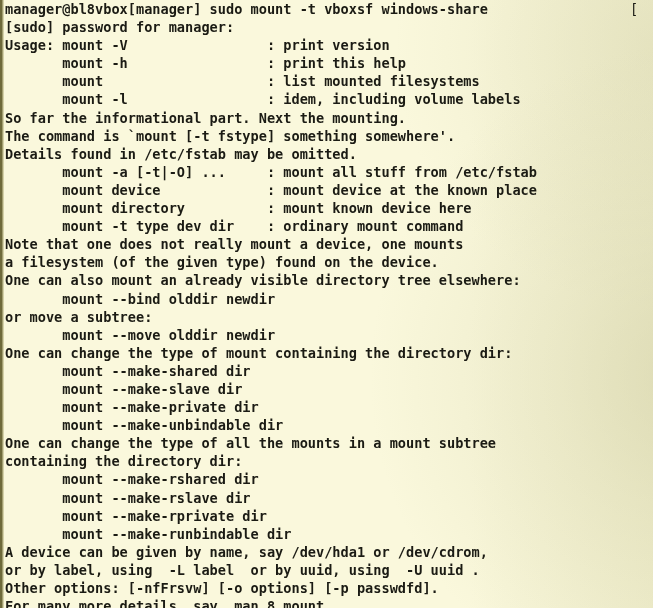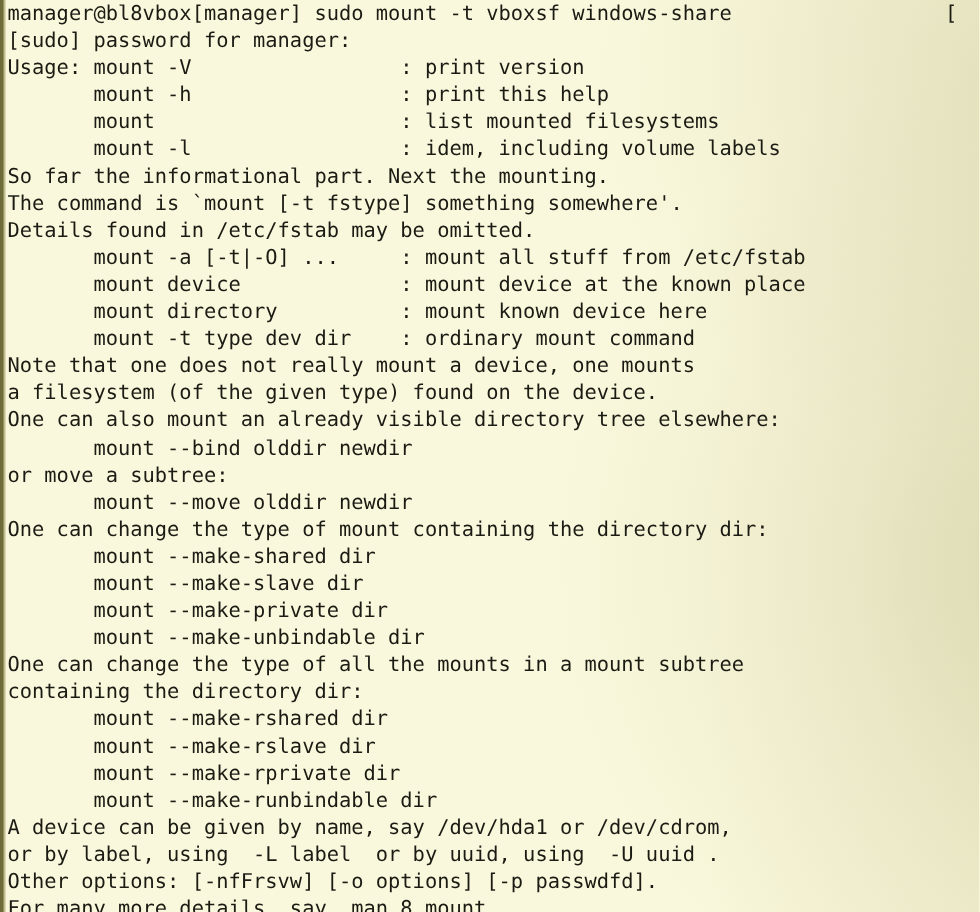--- a/index.html
+++ b/index.html
@@ -46,20 +46,21 @@
     font-size: 13.6px;
     line-height: 18.1px;
     letter-spacing: 0px;
     color: #1b1b14;
     white-space: pre;
     -webkit-font-smoothing: none;
   }
   .term-line {
     height: 18.1px;
     white-space: pre;
+    font-weight: bold;
   }
 </style>
 </head>
 <body>
 
 <div id="terminal-window">
 
   <div id="left-border"></div>
 
   <div id="terminal-output"><div class="term-line">manager@bl8vbox[manager] sudo mount -t vboxsf windows-share</div><div class="term-line">[sudo] password for manager:</div><div class="term-line">Usage: mount -V                 : print version</div><div class="term-line">       mount -h                 : print this help</div><div class="term-line">       mount                    : list mounted filesystems</div><div class="term-line">       mount -l                 : idem, including volume labels</div><div class="term-line">So far the informational part. Next the mounting.</div><div class="term-line">The command is `mount [-t fstype] something somewhere'.</div><div class="term-line">Details found in /etc/fstab may be omitted.</div><div class="term-line">       mount -a [-t|-O] ...     : mount all stuff from /etc/fstab</div><div class="term-line">       mount device             : mount device at the known place</div><div class="term-line">       mount directory          : mount known device here</div><div class="term-line">       mount -t type dev dir    : ordinary mount command</div><div class="term-line">Note that one does not really mount a device, one mounts</div><div class="term-line">a filesystem (of the given type) found on the device.</div><div class="term-line">One can also mount an already visible directory tree elsewhere:</div><div class="term-line">       mount --bind olddir newdir</div><div class="term-line">or move a subtree:</div><div class="term-line">       mount --move olddir newdir</div><div class="term-line">One can change the type of mount containing the directory dir:</div><div class="term-line">       mount --make-shared dir</div><div class="term-line">       mount --make-slave dir</div><div class="term-line">       mount --make-private dir</div><div class="term-line">       mount --make-unbindable dir</div><div class="term-line">One can change the type of all the mounts in a mount subtree</div><div class="term-line">containing the directory dir:</div><div class="term-line">       mount --make-rshared dir</div><div class="term-line">       mount --make-rslave dir</div><div class="term-line">       mount --make-rprivate dir</div><div class="term-line">       mount --make-runbindable dir</div><div class="term-line">A device can be given by name, say /dev/hda1 or /dev/cdrom,</div><div class="term-line">or by label, using  -L label  or by uuid, using  -U uuid .</div><div class="term-line">Other options: [-nfFrsvw] [-o options] [-p passwdfd].</div><div class="term-line">For many more details, say  man 8 mount .</div></div>

